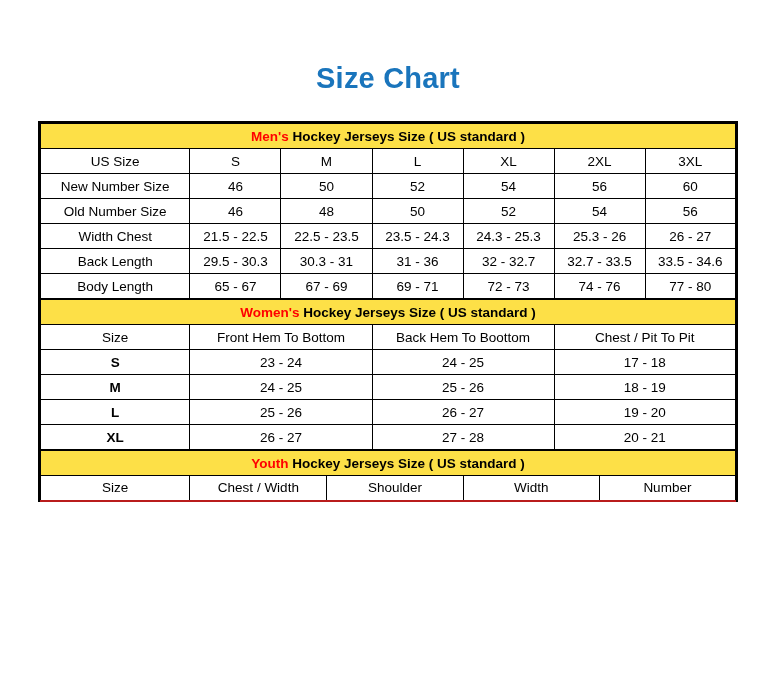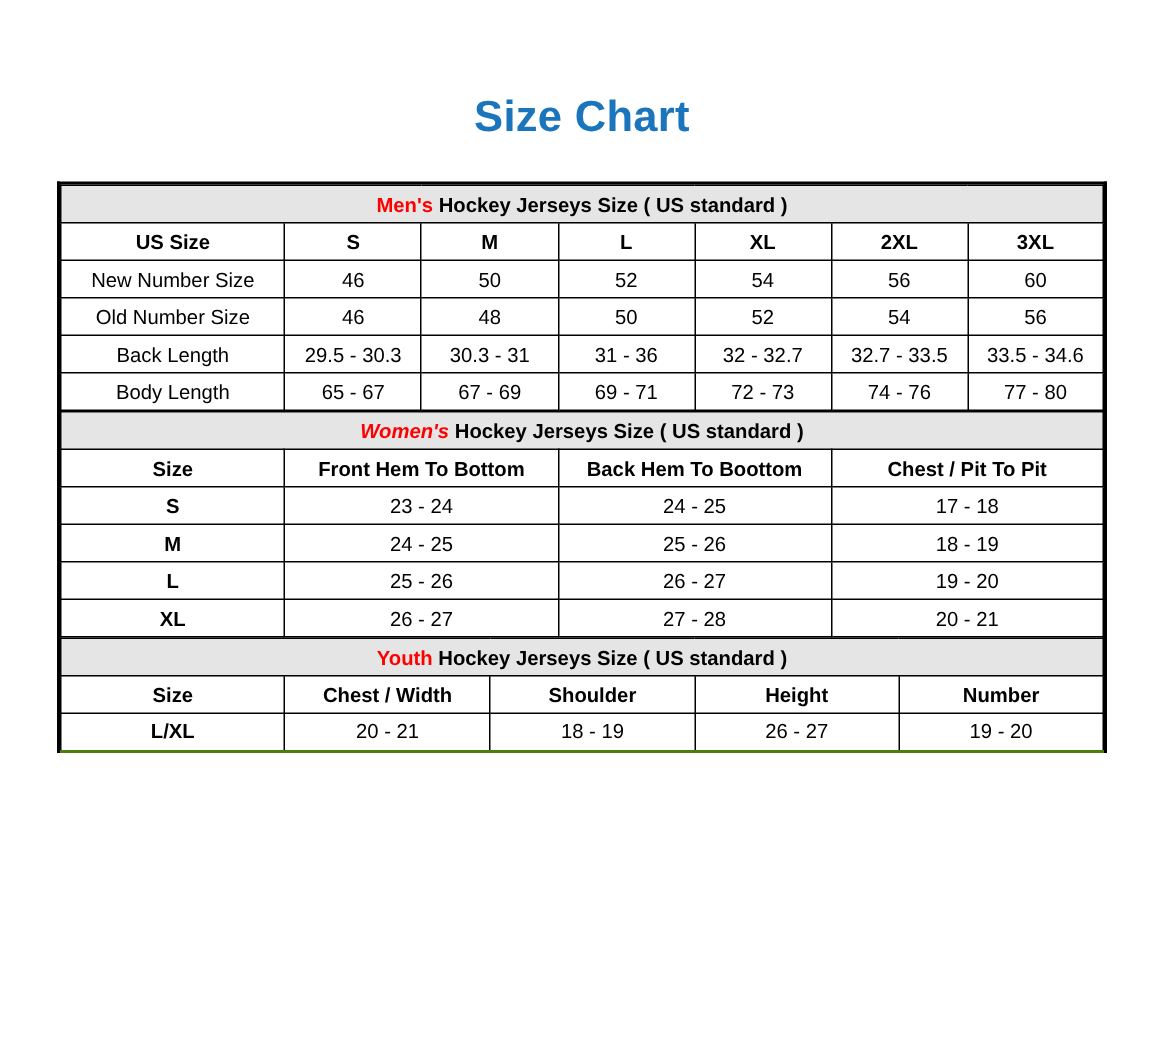--- a/index.html
+++ b/index.html
@@ -41,40 +41,40 @@
   table.sz td {
     border: 1px solid #000000;
     text-align: center;
     vertical-align: middle;
     font-size: 13.5px;
     padding: 4px 2px;
     height: 25px;
     box-sizing: border-box;
   }
   .section-head td {
-    background: #e5e5e5;
+    background: #fde047;
     font-weight: bold;
     font-size: 15px;
     height: 31px;
     padding: 3px 2px;
   }
   .section-head .accent-men { color: #ff0000; }
-  .section-head .accent-women { color: #ff0000; font-style: italic; }
+  .section-head .accent-women { color: #ff0000; }
   .section-head .accent-youth { color: #ff0000; }
   .col-head td {
-    font-weight: bold;
+    font-weight: normal;
   }
   .rowlabel {
     font-weight: normal;
   }
   .bold-cell {
     font-weight: bold;
   }
   .outer-bottom {
-    border-bottom: 2px solid #4d7c0f;
+    border-bottom: 2px solid #b91c1c;
   }
 </style>
 </head>
 <body>
 
 <div class="page">
 
   <div class="title">Size Chart</div>
 
   <div class="chart-wrap">
@@ -112,20 +112,29 @@
           <td>60</td>
         </tr>
         <tr>
           <td class="rowlabel">Old Number Size</td>
           <td>46</td>
           <td>48</td>
           <td>50</td>
           <td>52</td>
           <td>54</td>
           <td>56</td>
+        </tr>
+        <tr>
+          <td class="rowlabel">Width Chest</td>
+          <td>21.5 - 22.5</td>
+          <td>22.5 - 23.5</td>
+          <td>23.5 - 24.3</td>
+          <td>24.3 - 25.3</td>
+          <td>25.3 - 26</td>
+          <td>26 - 27</td>
         </tr>
         <tr>
           <td class="rowlabel">Back Length</td>
           <td>29.5 - 30.3</td>
           <td>30.3 - 31</td>
           <td>31 - 36</td>
           <td>32 - 32.7</td>
           <td>32.7 - 33.5</td>
           <td>33.5 - 34.6</td>
         </tr>
@@ -194,27 +203,20 @@
         <col style="width:19.6%">
       </colgroup>
       <tbody>
         <tr class="section-head">
           <td colspan="5"><span class="accent-youth">Youth</span><span> Hockey Jerseys Size ( US standard )</span></td>
         </tr>
         <tr class="col-head">
           <td>Size</td>
           <td>Chest / Width</td>
           <td>Shoulder</td>
-          <td>Height</td>
+          <td>Width</td>
           <td>Number</td>
-        </tr>
-        <tr>
-          <td class="bold-cell">L/XL</td>
-          <td>20 - 21</td>
-          <td>18 - 19</td>
-          <td>26 - 27</td>
-          <td>19 - 20</td>
         </tr>
       </tbody>
     </table>
 
   </div>
 </div>
 
 </body></html>

